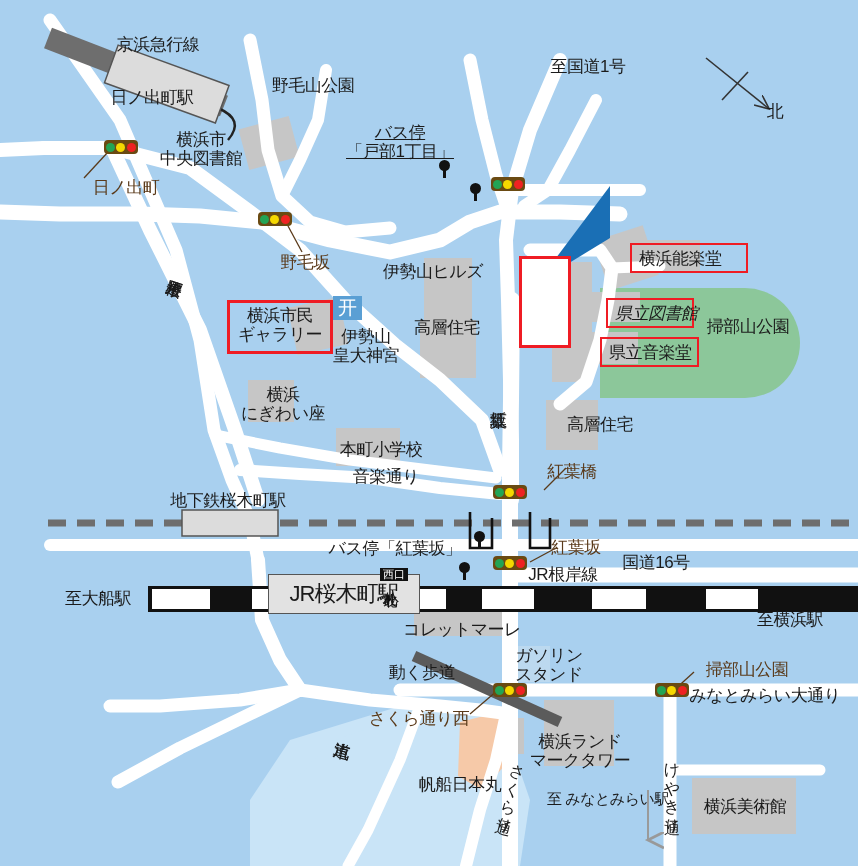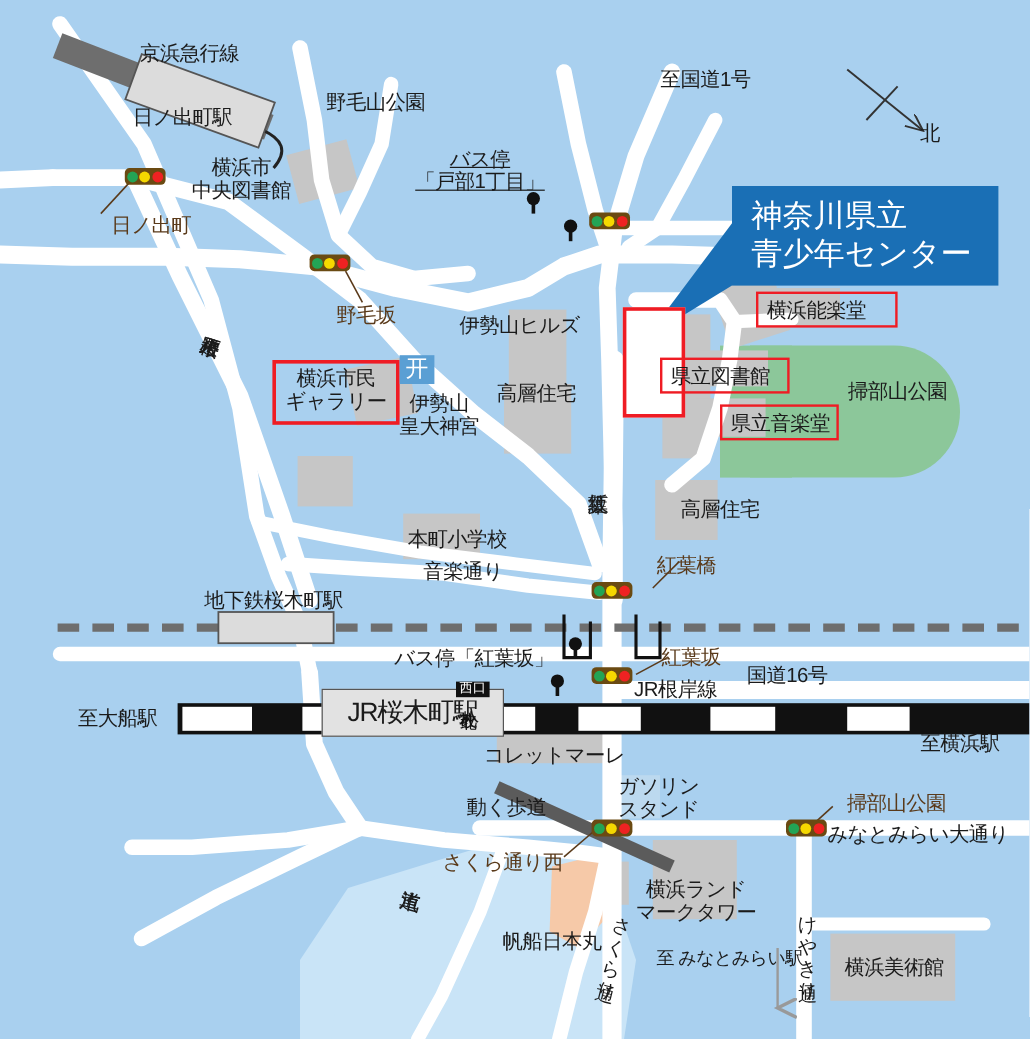--- a/index.html
+++ b/index.html
@@ -271,61 +271,61 @@
     <g>
       <path d="M610,186 L610,238 L538,282 Z" fill="#1a6fb5"></path>
     </g>
 
   </svg>
 
   <div class="redbox filled" style="left:519px;top:256px;width:52px;height:92px;"></div>
 
   <div class="redlbl" style="left:630px;top:243px;width:118px;height:30px;">横浜能楽堂</div>
 
-  <div class="redlbl" style="left:550px;top:298px;width:108px;height:30px;">県立図書館</div>
+  <div class="redlbl" style="left:606px;top:298px;width:88px;height:30px;font-style:italic;">県立図書館</div>
 
   <div class="redlbl" style="left:600px;top:337px;width:99px;height:30px;">県立音楽堂</div>
 
   <div class="redbox" style="left:227px;top:300px;width:106px;height:54px;"></div>
   <div class="lbl ctr" style="left:280px;top:306px;">横浜市民
 ギャラリー</div>
 
-  <div class="callout" style="left:610px;top:155px;width:192px;">神奈川県立
-青少年センター</div>
 
   <div class="torii" style="left:333px;top:296px;">开</div>
 
   <div class="lbl ctr" style="left:158px;top:35px;">京浜急行線</div>
   <div class="lbl ctr" style="left:152px;top:88px;">日ノ出町駅</div>
   <div class="lbl brown ctr" style="left:78px;top:178px;margin-left:48px;">日ノ出町</div>
   <div class="lbl ctr" style="left:313px;top:76px;">野毛山公園</div>
   <div class="lbl ctr" style="left:201px;top:130px;">横浜市
 中央図書館</div>
   <div class="lbl ctr" style="left:400px;top:123px;text-decoration:underline;">バス停
 「戸部1丁目」</div>
   <div class="lbl ctr" style="left:588px;top:57px;">至国道1号</div>
   <div class="lbl brown ctr" style="left:305px;top:253px;">野毛坂</div>
   <div class="lbl vert rot" style="left:172px;top:267px;font-size:16px;transform:rotate(18deg);transform-origin:top left;">平戸桜木道路</div>
   <div class="lbl ctr" style="left:433px;top:262px;">伊勢山ヒルズ</div>
   <div class="lbl ctr" style="left:366px;top:327px;">伊勢山
 皇大神宮</div>
   <div class="lbl ctr" style="left:447px;top:318px;">高層住宅</div>
   <div class="lbl ctr" style="left:600px;top:415px;">高層住宅</div>
+  <div class="lbl ctr" style="left:283px;top:385px;">横浜
+にぎわい座</div>
   <div class="lbl ctr" style="left:381px;top:440px;">本町小学校</div>
   <div class="lbl ctr" style="left:386px;top:467px;">音楽通り</div>
   <div class="lbl vert" style="left:489px;top:398px;font-size:17px;">紅葉坂</div>
   <div class="lbl ctr" style="left:748px;top:317px;">掃部山公園</div>
   <div class="lbl brown ctr" style="left:572px;top:462px;">紅葉橋</div>
   <div class="lbl ctr" style="left:228px;top:491px;">地下鉄桜木町駅</div>
   <div class="lbl ctr" style="left:395px;top:539px;">バス停「紅葉坂」</div>
   <div class="lbl brown ctr" style="left:576px;top:538px;">紅葉坂</div>
   <div class="lbl ctr" style="left:656px;top:553px;">国道16号</div>
   <div class="lbl ctr" style="left:563px;top:565px;">JR根岸線</div>
   <div class="lbl ctr" style="left:98px;top:589px;">至大船駅</div>
-  <div class="lbl ctr" style="left:790px;top:610px;margin-left:10px;">至横浜駅</div>
+  <div class="lbl ctr" style="left:790px;top:610px;">至横浜駅</div>
   <div class="lbl ctr" style="left:462px;top:620px;">コレットマーレ</div>
   <div class="lbl ctr" style="left:549px;top:646px;">ガソリン
 スタンド</div>
   <div class="lbl ctr" style="left:422px;top:663px;">動く歩道</div>
   <div class="lbl brown ctr" style="left:419px;top:709px;">さくら通り西</div>
   <div class="lbl brown ctr" style="left:747px;top:660px;">掃部山公園</div>
   <div class="lbl ctr" style="left:765px;top:686px;">みなとみらい大通り</div>
   <div class="lbl vert rot" style="left:338px;top:728px;font-size:17px;transform:rotate(14deg);transform-origin:top left;">汽車道</div>
   <div class="lbl ctr" style="left:460px;top:775px;">帆船日本丸</div>
   <div class="lbl vert rot" style="left:513px;top:752px;font-size:16px;transform:rotate(14deg);transform-origin:top left;">さくら通り</div>

